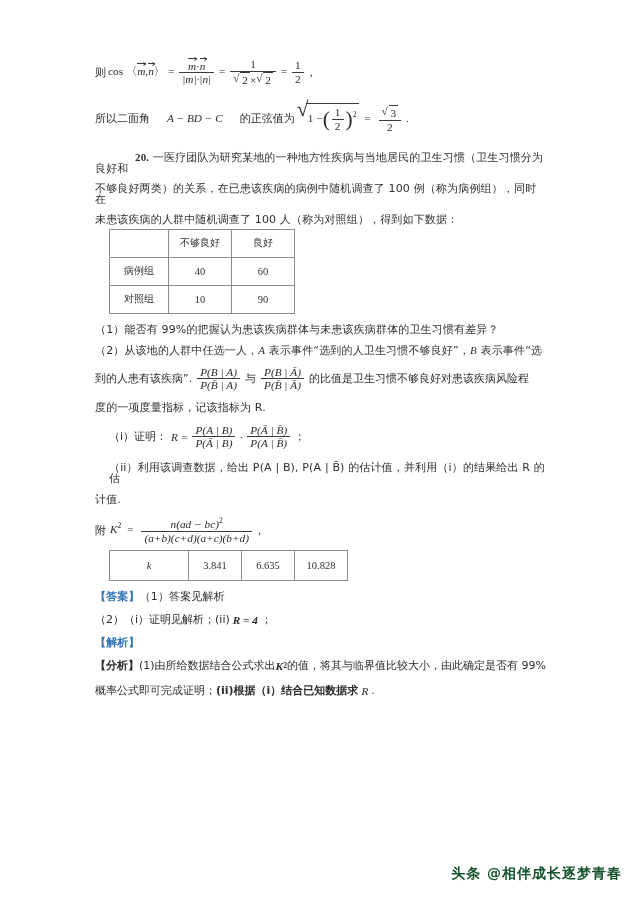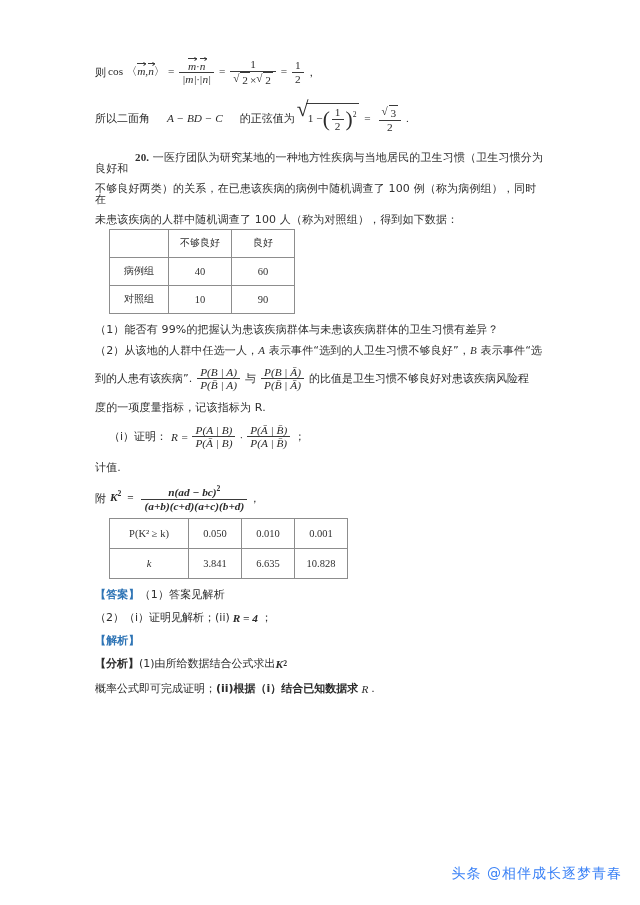--- a/index.html
+++ b/index.html
@@ -136,22 +136,22 @@
   #crit-table td { height: 21px; }
   #crit-table td.hdr { width: 66px; }
   #crit-table td.v { width: 40px; }
   
   .watermark {
     position: absolute;
     right: 18px;
     bottom: 22px;
     font-family: "DejaVu Sans", "Liberation Sans", sans-serif;
     font-size: 14px;
-    font-weight: normal;
-    color: #3b82f6;
+    font-weight: bold;
+    color: #14532d;
     letter-spacing: 1px;
     white-space: nowrap;
   }
   .ind2 { padding-left: 14px; }
 </style>
 </head>
 <body>
 
 <div class="page">
   <div class="content">
@@ -267,43 +267,38 @@
       <span class="math up">·</span>
       <span class="math" style="margin:0 2px;">
         <span class="frac">
           <span class="num">P(Ā | B̄)</span>
           <span class="den">P(A | B̄)</span>
         </span>
       </span>
       <span class="cjk">；</span>
     </div>
 
+    <div class="line para cjk ind2" style="margin-bottom:10px;">（ii）利用该调查数据，给出 P(A | B), P(A | B̄) 的估计值，并利用（i）的结果给出 R 的估</div>
     <div class="line para cjk" style="margin-bottom:12px;">计值.</div>
 
     <div class="mathrow para" style="margin-bottom:4px;">
       <span class="cjk">附</span>
-      <span class="math" style="margin-left:4px;font-weight:bold;">
+      <span class="math" style="margin-left:4px;">
         <span>K</span><span class="supn">2</span>
         <span class="up" style="margin:0 3px;">=</span>
         <span class="frac">
           <span class="num"><span>n(ad − bc)</span><span class="supn">2</span></span>
           <span class="den">(a+b)(c+d)(a+c)(b+d)</span>
         </span>
       </span>
       <span class="cjk">，</span>
     </div>
 
     <table class="grid" id="crit-table">
       <tbody>
-          <tr>
-        <td class="hdr num">P(K² ≥ k)</td>
-        <td class="v num">0.050</td>
-        <td class="v num">0.010</td>
-        <td class="v num">0.001</td>
-      </tr>
       <tr>
         <td class="hdr num ital">k</td>
         <td class="v num">3.841</td>
         <td class="v num">6.635</td>
         <td class="v num">10.828</td>
       </tr>
     </tbody>
       </table>
 
     <div class="line para cjk" style="margin-bottom:10px;">
@@ -315,20 +310,21 @@
       <span class="cjk">；</span>
     </div>
     <div class="line para cjk" style="margin-bottom:10px;">
       <span class="bold blue">【解析】</span>
     </div>
     <div class="mathrow para" style="margin-bottom:10px;">
       <span class="cjk bold">【分析】</span>
         <span class="cjk">(1)由所给数据结合公式求出 </span>
         <span class="math bold">K</span>
         <span class="supn bold">2</span>
+        <span class="cjk">的值，将其与临界值比较大小，由此确定是否有 99%</span>
     </div>
     <div class="mathrow para">
       <span class="cjk">概率公式即可完成证明；</span>
         <span class="cjk bold">(ii)根据（i）结合已知数据求</span>
         <span class="math" style="margin:0 3px;">R</span>
         <span class="cjk">.</span>
     </div>
 
   </div>
 

